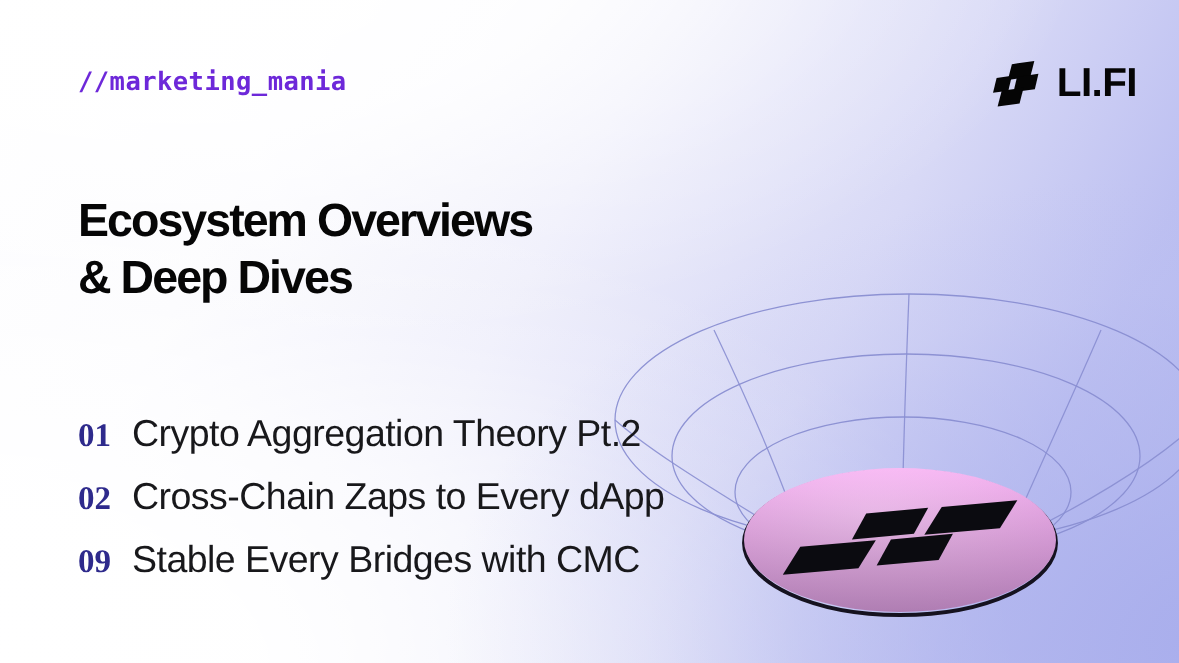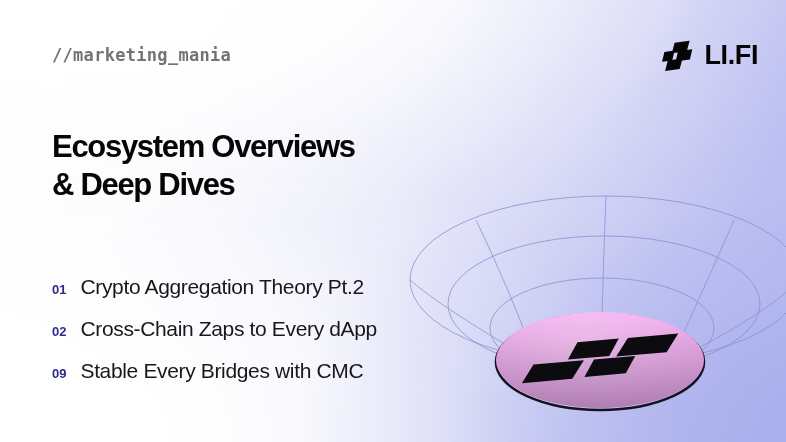--- a/index.html
+++ b/index.html
@@ -70,21 +70,21 @@
 
   
   .eyebrow {
     position: absolute;
     left: 52px;
     top: 45px;
     font-family: "DejaVu Sans Mono", "Liberation Mono", monospace;
     font-size: 17px;
     font-weight: 700;
     letter-spacing: 0.3px;
-    color: #737373;
+    color: #6d28d9;
     white-space: nowrap;
   }
 
   .brand {
     position: absolute;
     right: 28px;
     top: 38px;
     display: flex;
     align-items: center;
     gap: 10px;
@@ -120,29 +120,29 @@
     top: 275px;
     width: 480px;
   }
   .agenda-row {
     display: flex;
     align-items: baseline;
     gap: 14px;
     height: 42px;
   }
   .agenda-num {
-    font-family: Liberation Sans, sans-serif;
-    font-size: 13px;
+    font-family: Liberation Serif, serif;
+    font-size: 22px;
     font-weight: 700;
     color: #2e2a8c;
     letter-spacing: 0px;
     flex: 0 0 auto;
   }
   .agenda-label {
-    font-size: 21px;
+    font-size: 25px;
     font-weight: 400;
     color: #18181b;
     letter-spacing: -0.35px;
     white-space: nowrap;
   }
 </style>
 </head>
 <body>
 
 <div id="slide">

